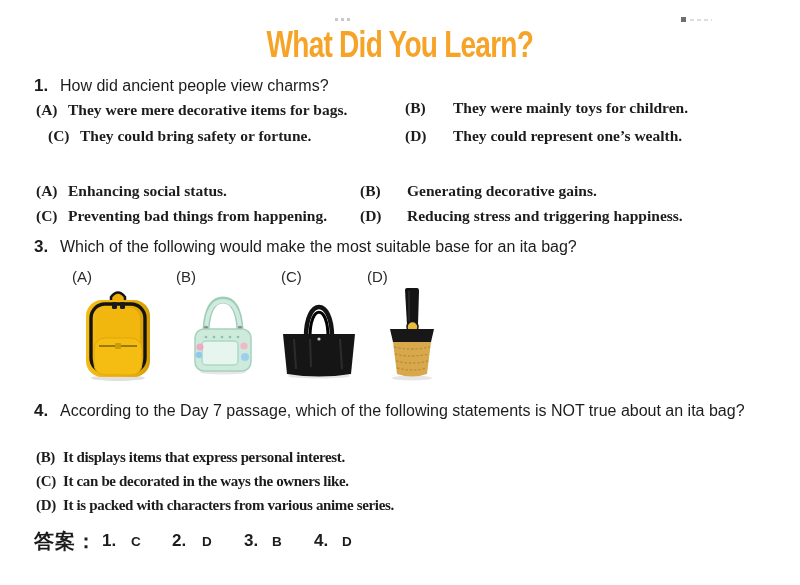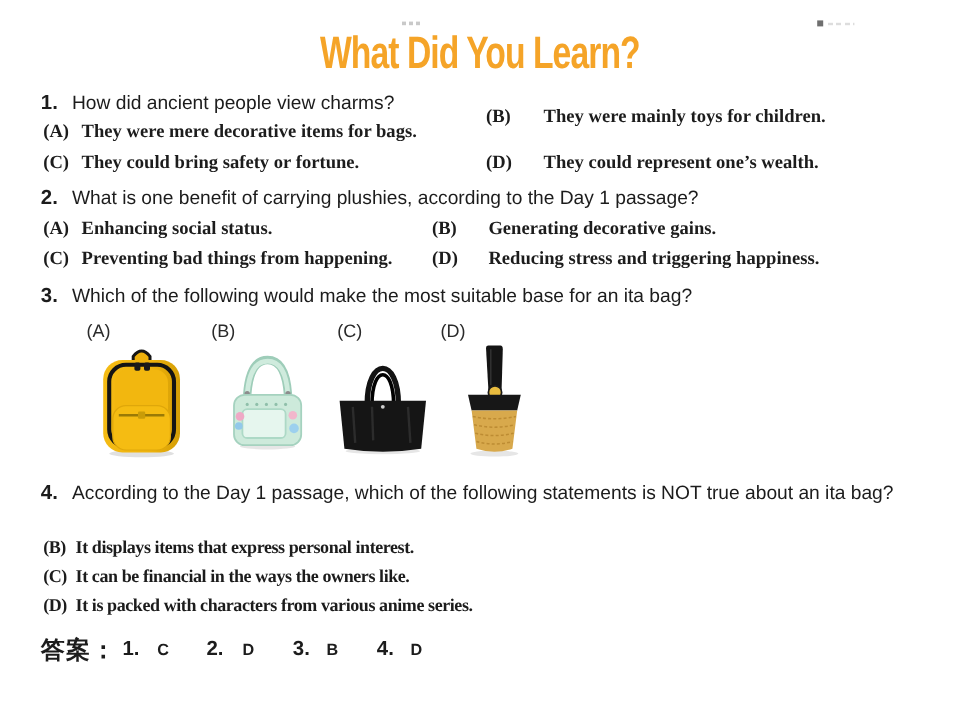--- a/index.html
+++ b/index.html
@@ -58,33 +58,30 @@
   <div class="title-wrap">
     <span>What Did You Learn?</span>
   </div>
 
   <div class="q" style="top:76px">
     <span class="qnum">1.</span><span class="qtext">How did ancient people view charms?</span>
   </div>
   <div class="opt" style="left:36px;top:101px">
     <span class="oltr">(A)</span><span>They were mere decorative items for bags.</span>
   </div>
-  <div class="opt col2" style="left:405px;top:89px">
+  <div class="opt col2" style="left:405px;top:99px">
     <span class="oltr">(B)</span><span>They were mainly toys for children.</span>
   </div>
-  <div class="opt" style="left:36px;top:127px">
+  <div class="opt" style="left:48px;top:127px">
     <span class="oltr">(C)</span><span>They could bring safety or fortune.</span>
   </div>
   <div class="opt col2" style="left:405px;top:127px">
     <span class="oltr">(D)</span><span>They could represent one’s wealth.</span>
   </div>
 
-  <div class="q" style="top:155px">
-    <span class="qnum">2.</span><span class="qtext">What is one benefit of carrying plushies, according to the Day 1 passage?</span>
-  </div>
   <div class="opt" style="left:36px;top:182px">
     <span class="oltr">(A)</span><span>Enhancing social status.</span>
   </div>
   <div class="opt col2b" style="left:360px;top:182px">
     <span class="oltr">(B)</span><span>Generating decorative gains.</span>
   </div>
   <div class="opt col2b" style="left:360px;top:207px">
     <span class="oltr">(D)</span><span>Reducing stress and triggering happiness.</span>
   </div>
   <div class="opt" style="left:36px;top:207px">
@@ -157,27 +154,27 @@
     <path d="M7 55 L45 55 L41 87 Q26 92 11 87 Z" fill="#D8A94C"></path>
     <g stroke="#B9882F" stroke-width="1.3" stroke-dasharray="2.5,1.8" fill="none" opacity="0.85">
       <path d="M8 60 Q26 64 44 60"></path>
       <path d="M9 67 Q26 71 43 67"></path>
       <path d="M10 74 Q26 78 42 74"></path>
       <path d="M11 81 Q26 85 41 81"></path>
     </g>
   </svg>
 
   <div class="q" style="top:401px">
-    <span class="qnum">4.</span><span class="qtext">According to the Day 1 passage, which of the following statements is NOT true about an ita bag?</span>
+    <span class="qnum">4.</span><span class="qtext">According to the Day 7 passage, which of the following statements is NOT true about an ita bag?</span>
   </div>
   <div class="opt narrow" style="left:36px;top:449px">
     <span class="oltr">(B)</span><span>It displays items that express personal interest.</span>
   </div>
   <div class="opt narrow" style="left:36px;top:473px">
-    <span class="oltr">(C)</span><span>It can be financial in the ways the owners like.</span>
+    <span class="oltr">(C)</span><span>It can be decorated in the ways the owners like.</span>
   </div>
   <div class="opt narrow" style="left:36px;top:497px">
     <span class="oltr">(D)</span><span>It is packed with characters from various anime series.</span>
   </div>
 
   <div>
     <span class="ans ans-prefix" style="left:34px;top:528px">答案：</span>
     <span class="ans ans-num" style="left:102px;top:531px">1.</span>
     <span class="ans ans-ltr" style="left:131px;top:534px">C</span>
     <span class="ans ans-num" style="left:172px;top:531px">2.</span>

